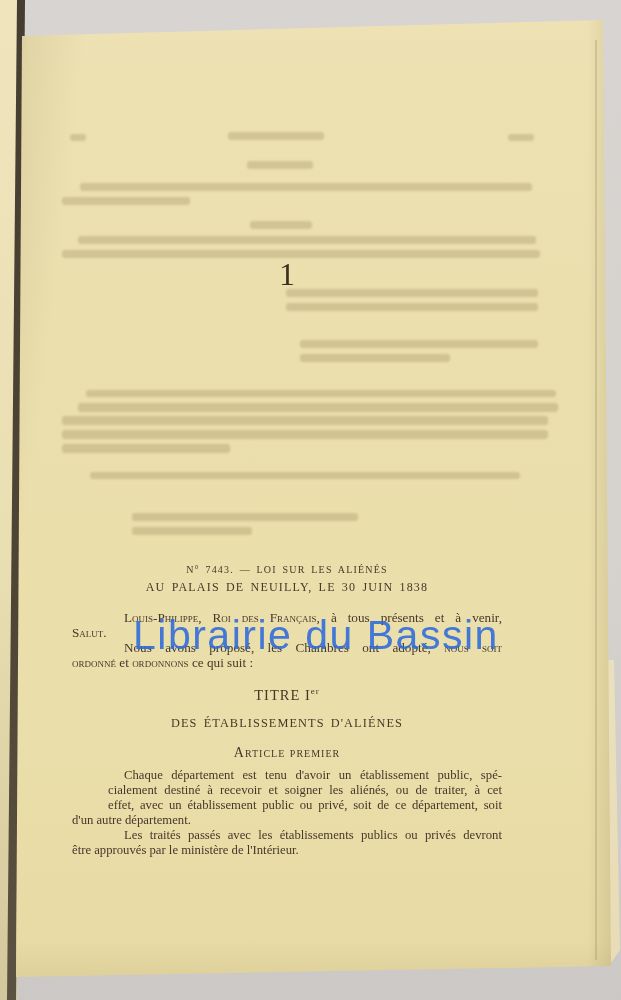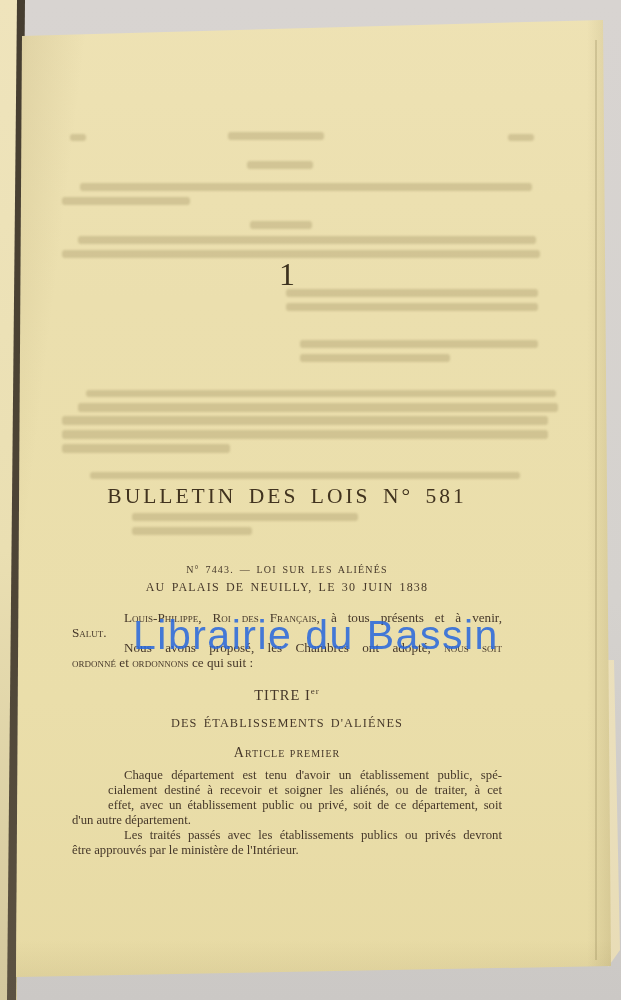--- a/index.html
+++ b/index.html
@@ -97,21 +97,20 @@
     <div class="ghost" style="left:62px;  top:444px; width:168px; height:9px;"></div>
     <div class="ghost" style="left:90px;  top:472px; width:430px; height:7px;"></div>
     <div class="ghost" style="left:132px; top:513px; width:226px; height:8px;"></div>
     <div class="ghost" style="left:132px; top:527px; width:120px; height:8px;"></div>
 
     <div class="crease" style="left:595px; top:40px; height:920px;"></div>
 
     <div id="chapter-number" class="col center">1</div>
 
 
-    <div id="bulletin" class="col center">BULLETIN DES LOIS N° 581</div>
 
     <div id="caption1" class="col center">N° 7443. — LOI SUR LES ALIÉNÉS</div>
     <div id="caption2" class="col center">AU PALAIS DE NEUILLY, LE 30 JUIN 1838</div>
 
     <div id="preamble" class="col">
       <div class="jline indent"><span class="sc">Louis-Philippe, Roi des Français,</span><span> à tous présents et à venir,</span></div>
       <div class="lline"><span class="sc">Salut.</span></div>
       <div class="jline indent"><span>Nous avons proposé, les Chambres ont adopté, </span><span class="sc">nous soit</span></div>
       <div class="lline"><span class="sc">ordonné</span><span> et </span><span class="sc">ordonnons</span><span> ce qui suit :</span></div>
     </div>

